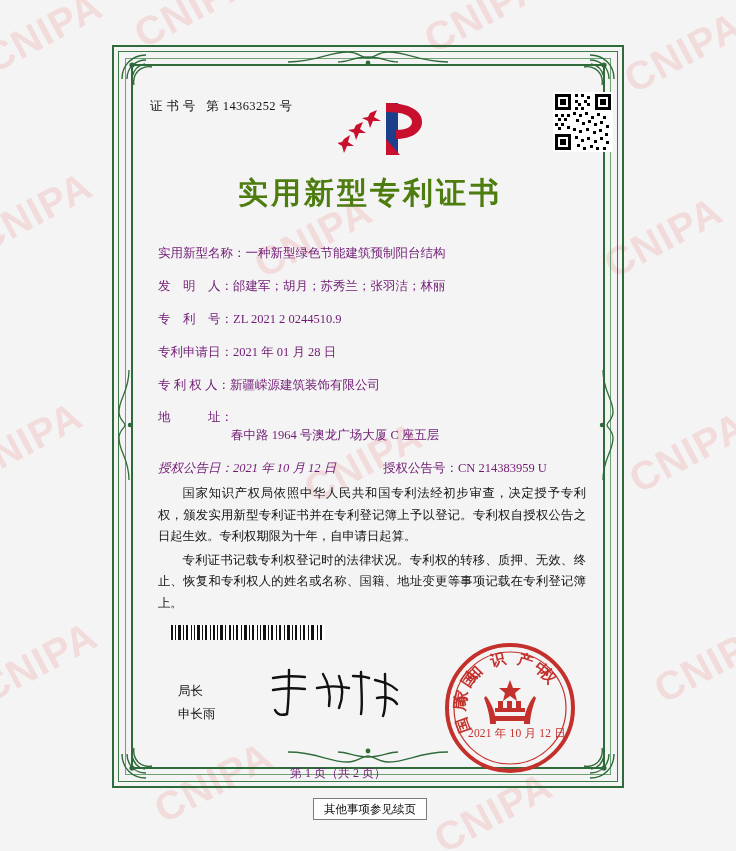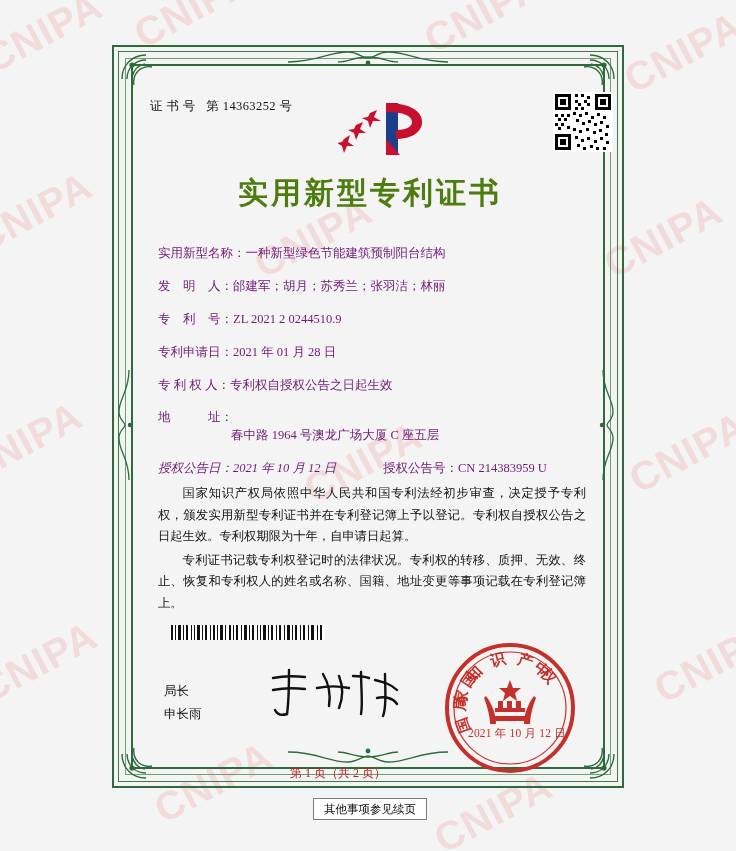--- a/index.html
+++ b/index.html
@@ -206,21 +206,21 @@
     left: 170px;
     top: 625px;
     width: 155px;
     height: 15px;
   }
   #barcode svg { display: block; }
 
   
   .director {
     position: absolute;
-    left: 164px;
+    left: 178px;
     top: 680px;
     font-size: 12.5px;
     color: #111;
     line-height: 1.8;
   }
   #signature {
     position: absolute;
     left: 265px;
     top: 664px;
     width: 140px;
@@ -249,21 +249,21 @@
     letter-spacing: 0.2px;
   }
 
   .page-no {
     position: absolute;
     left: 0;
     top: 765px;
     width: 676px;
     text-align: center;
     font-size: 12px;
-    color: #b91c1c;
+    color: #701a75;
   }
 
   .footnote {
     position: absolute;
     left: 313px;
     top: 798px;
     width: 112px;
     height: 20px;
     border: 1px solid #7a7a7a;
     background: #fff;
@@ -487,21 +487,21 @@
         <span class="field-value">ZL 2021 2 0244510.9</span>
       </div>
 
       <div class="field-row">
         <span class="field-label">专利申请日：</span>
         <span class="field-value">2021 年 01 月 28 日</span>
       </div>
 
       <div class="field-row">
         <span class="field-label">专 利 权 人：</span>
-        <span class="field-value">专利权自授权公告之日起生效</span>
+        <span class="field-value">新疆嵘源建筑装饰有限公司</span>
       </div>
 
       <div class="field-row tight">
         <span class="field-label">地　　　址：</span>
       </div>
       <div class="addr-second">春中路 1964 号澳龙广场大厦 C 座五层</div>
 
       <div class="two-col">
         <span class="left">
           <span>授权公告日：</span><span>2021 年 10 月 12 日</span>

